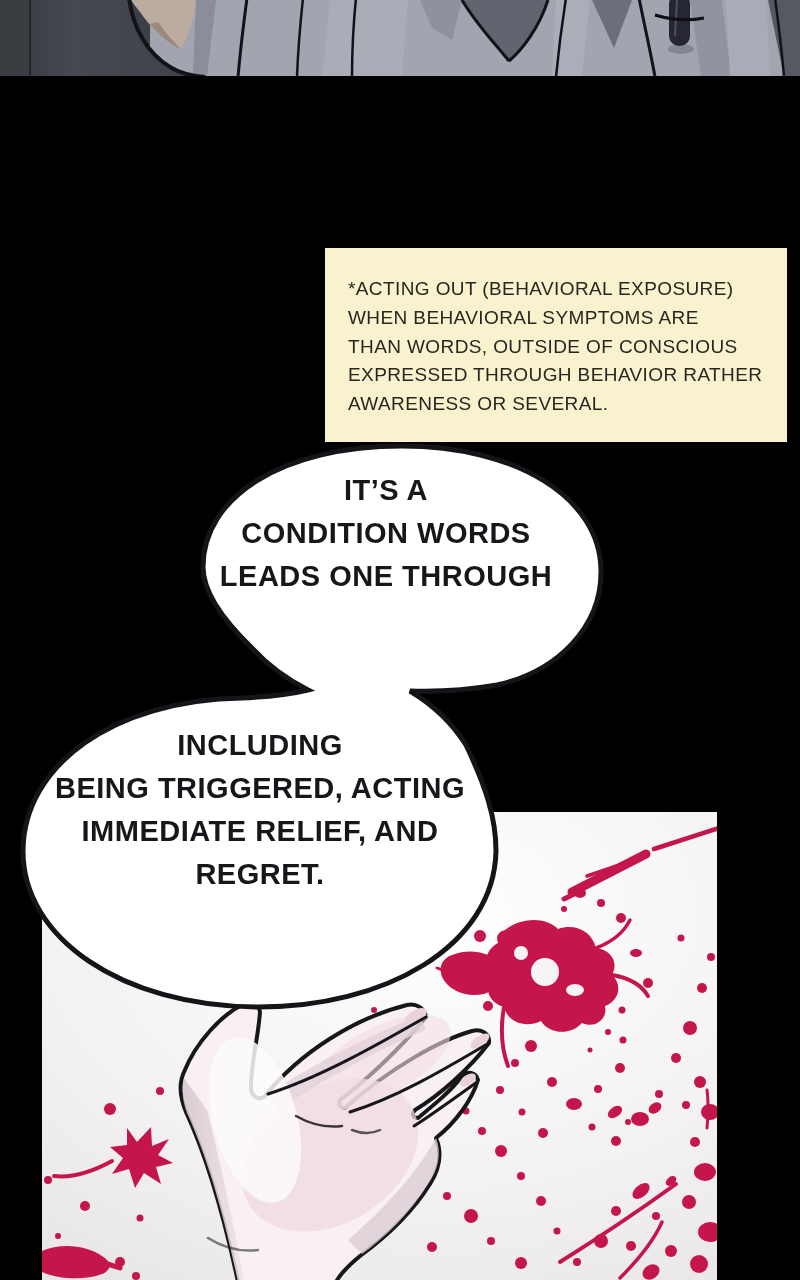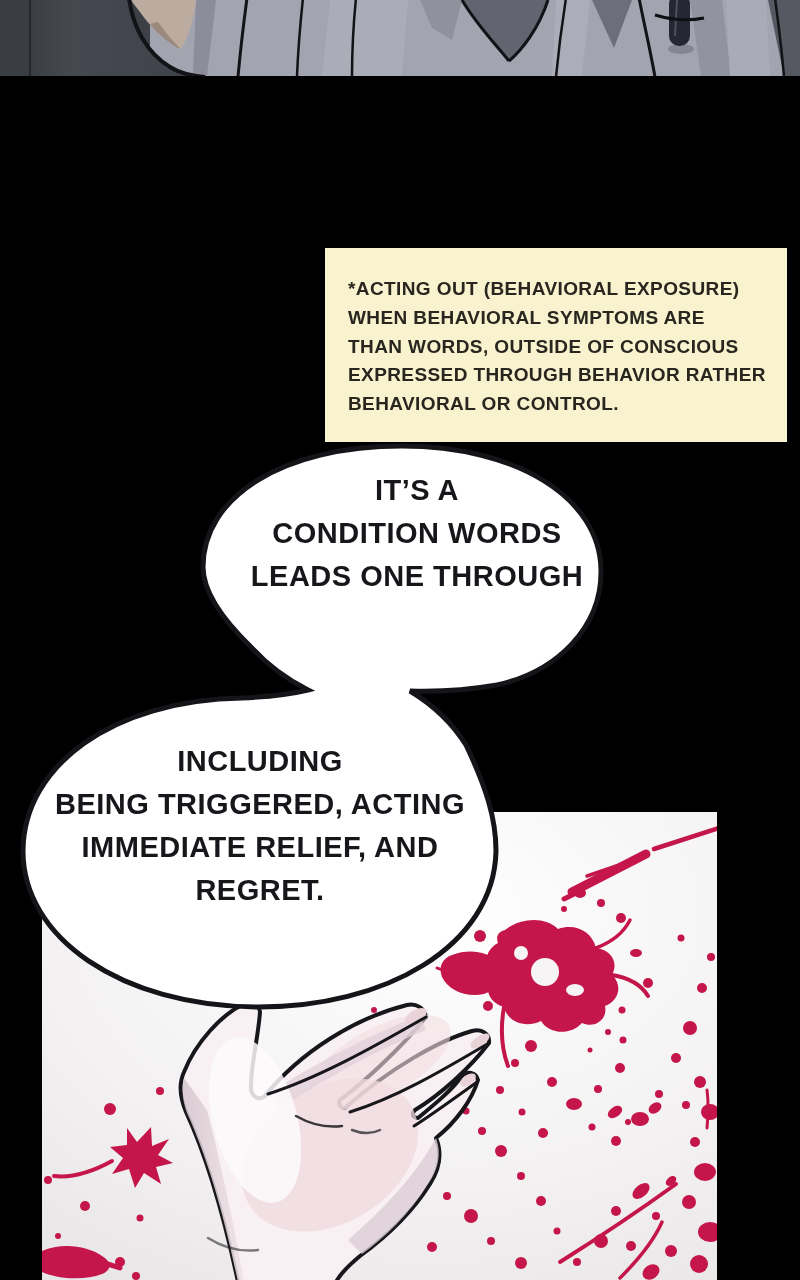--- a/index.html
+++ b/index.html
@@ -6,35 +6,35 @@
   .stage{
     position:relative;width:800px;height:1280px;overflow:hidden;
     background:#000;font-family:"Liberation Sans",sans-serif;
   }
   .strip-art{position:absolute;left:0;top:0;}
   .caption-box{
     position:absolute;left:325px;top:248px;width:462px;height:194px;
     background:#f9f2cf;box-sizing:border-box;padding:27px 20px 0 23px;z-index:6;
   }
   .caption-line{
-    font-size:19px;line-height:28.8px;font-weight:bold;color:#28261f;
+    font-size:19px;line-height:28.8px;font-weight:normal;color:#28261f;
     letter-spacing:0.4px;white-space:nowrap;
   }
   .panel2{
     position:absolute;left:42px;top:812px;width:675px;height:468px;z-index:1;
   }
   .bubbles-svg{
     position:absolute;left:0;top:0;width:800px;height:1280px;z-index:4;pointer-events:none;
   }
   .bubble-text{
     position:absolute;z-index:5;text-align:center;color:#17171b;
     font-weight:bold;font-size:29px;line-height:43px;letter-spacing:0.5px;
   }
-  .bubble-text-1{left:227px;top:469px;width:380px;}
-  .bubble-text-2{left:30px;top:740px;width:460px;}
+  .bubble-text-1{left:196px;top:469px;width:380px;}
+  .bubble-text-2{left:30px;top:724px;width:460px;}
   .bt-line{white-space:nowrap;}
 </style>
 </head>
 <body>
 
 <div class="stage">
 
   <svg class="strip-art" width="800" height="76" viewBox="0 0 800 76">
     <defs>
       <linearGradient id="bgGrad" x1="0" y1="0" x2="1" y2="0">
@@ -276,21 +276,21 @@
              C 217 614 203 589 203 567
              C 203 497 282 446 402 446
              Z" fill="#ffffff" stroke="#141419" stroke-width="5"></path>
   </svg>
 
   <div class="caption-box">
     <div class="caption-line">*ACTING OUT (BEHAVIORAL EXPOSURE)</div>
     <div class="caption-line">WHEN BEHAVIORAL SYMPTOMS ARE</div>
     <div class="caption-line">THAN WORDS, OUTSIDE OF CONSCIOUS</div>
     <div class="caption-line">EXPRESSED THROUGH BEHAVIOR RATHER</div>
-    <div class="caption-line">BEHAVIORAL OR CONTROL.</div>
+    <div class="caption-line">AWARENESS OR SEVERAL.</div>
   </div>
 
   <div class="bubble-text bubble-text-1">
     <div class="bt-line">IT’S A</div>
     <div class="bt-line">CONDITION WORDS</div>
     <div class="bt-line">LEADS ONE THROUGH</div>
   </div>
 
   <div class="bubble-text bubble-text-2">
     <div class="bt-line">INCLUDING</div>

